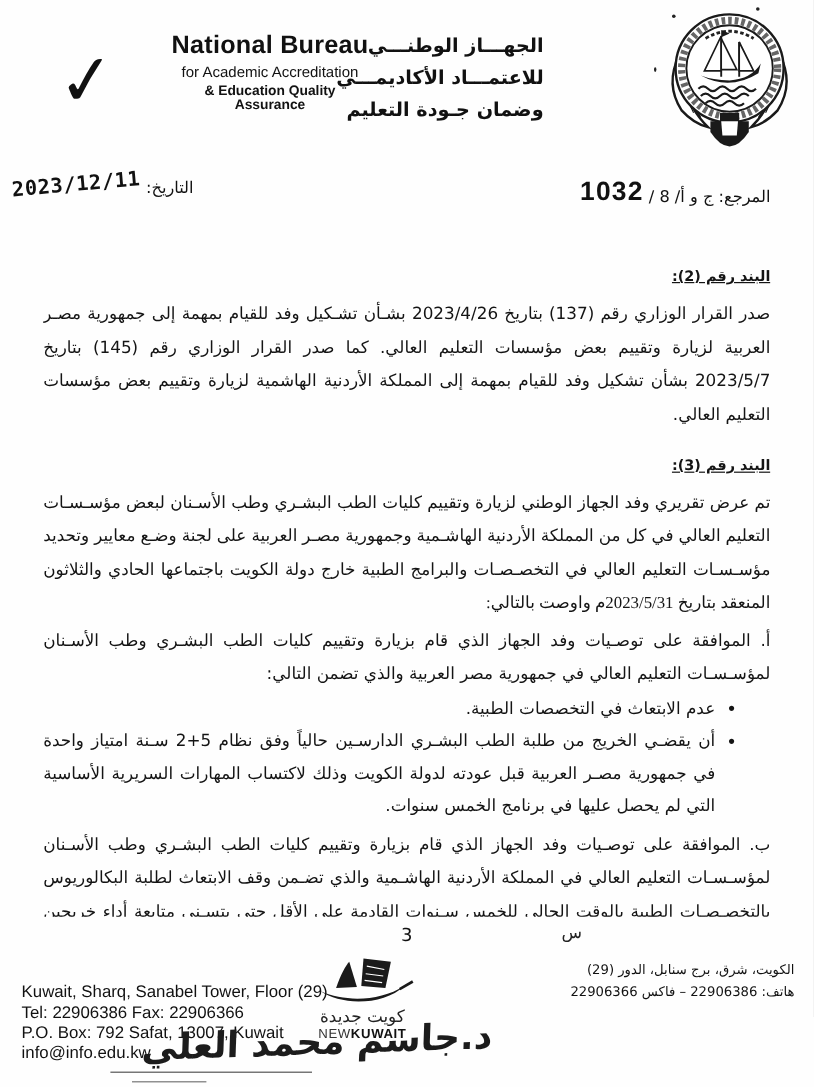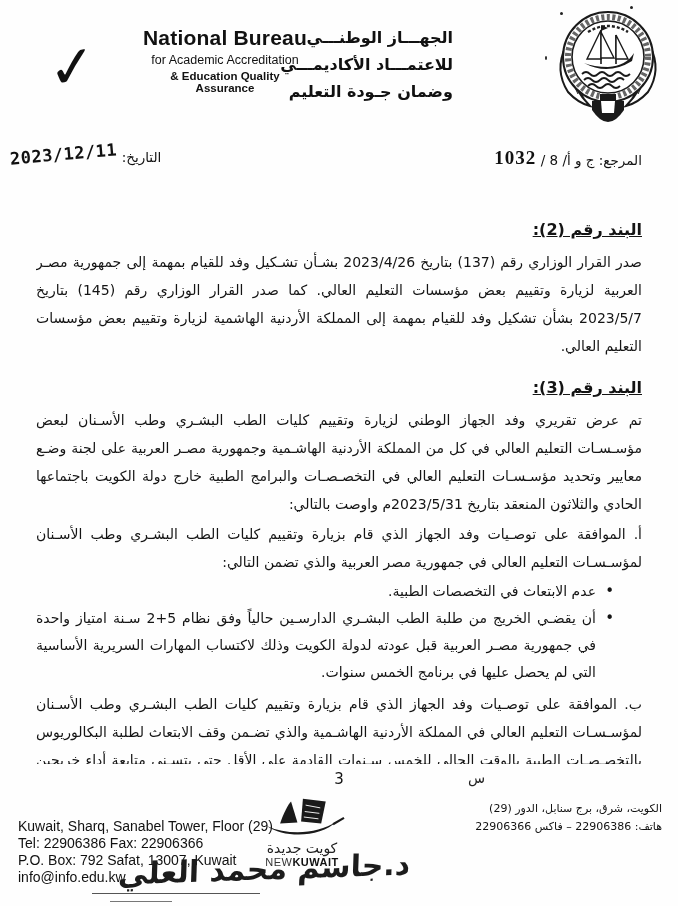--- a/index.html
+++ b/index.html
@@ -27,43 +27,43 @@
     color: #111; transform: rotate(-6deg); line-height: 1;
   }
   .emblem { position: absolute; top: 6px; left: 552px; }
   .speck { position: absolute; background: #222; border-radius: 50%; }
   
   .ref-row {
     position: absolute; top: 148px; right: 36px; direction: rtl;
     font-size: 13.5px; color: #111;
   }
   .ref-num {
-    font-family: Liberation Serif, serif; font-weight: bold; font-size: 19px;
+    font-family: Liberation Sans, sans-serif; font-weight: bold; font-size: 22px;
     letter-spacing: 1px; display: inline-block; transform: translateY(-1px);
   }
   .date-row {
     position: absolute; top: 146px; left: 10px; direction: rtl;
     font-size: 13.5px; color: #111;
   }
   .date-val {
     font-family: "DejaVu Sans Mono", monospace; font-weight: bold; font-size: 17px;
     letter-spacing: .5px; display: inline-block; transform: rotate(-5deg) translateY(-2px);
   }
   
   .body-text {
     position: absolute; top: 216px; left: 36px; right: 36px; bottom: 142px;
     direction: rtl; text-align: justify; font-size: 14px; line-height: 28px;
     color: #141414; overflow: hidden;
   }
   .sec-title {
-    font-size: 16px; font-weight: bold; text-decoration: underline;
+    font-size: 12px; font-weight: bold; text-decoration: underline;
     margin-bottom: 4px;
   }
   .sec2-para { margin-bottom: 14px; }
-  .sec3-intro { margin-bottom: 2px; }
+  .sec3-intro { margin-bottom: 2px; font-family: Liberation Serif, serif; }
   .item { margin-bottom: 2px; }
   ul.bullets { list-style: none; margin: 2px 28px 4px 0; }
   ul.bullets li { position: relative; padding-right: 18px; line-height: 27px; text-align: justify; }
   ul.bullets li .dot { position: absolute; right: 0; top: 0; font-size: 15px; }
   
   .page-num { position: absolute; top: 770px; left: 0; right: 0; text-align: center; font-size: 15px; color: #111; }
   .side-mark { position: absolute; top: 770px; left: 468px; font-size: 14px; color: #222; }
   
   .ftr-en {
     position: absolute; top: 818px; left: 18px;

